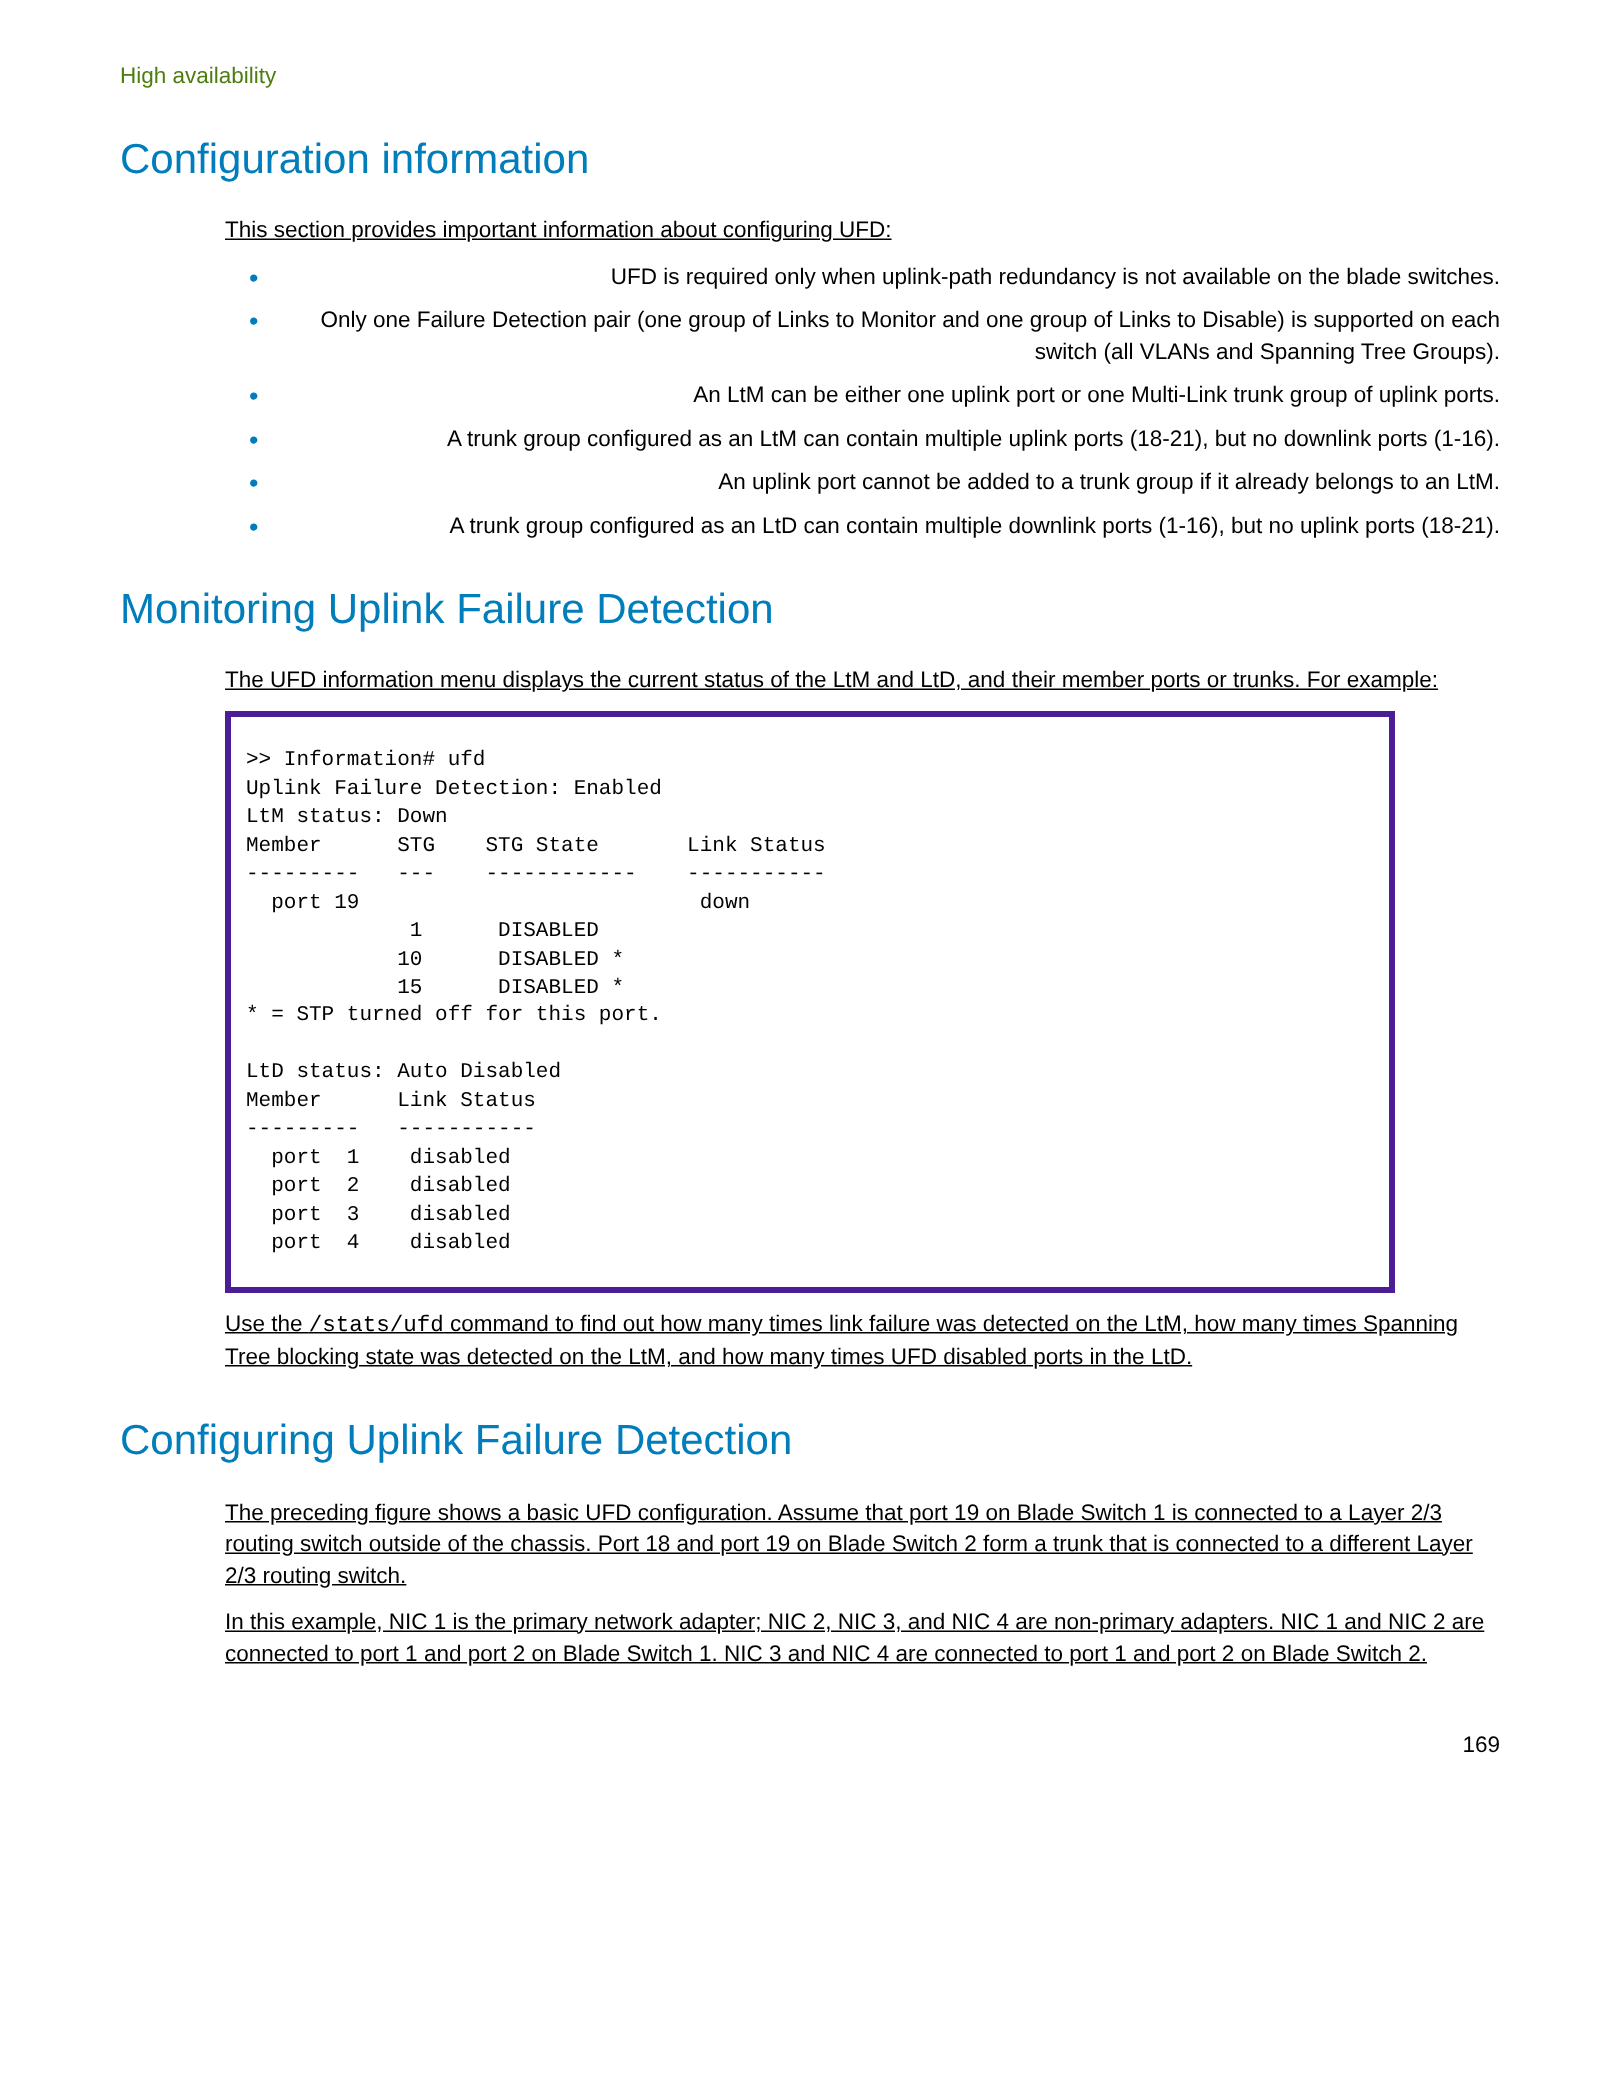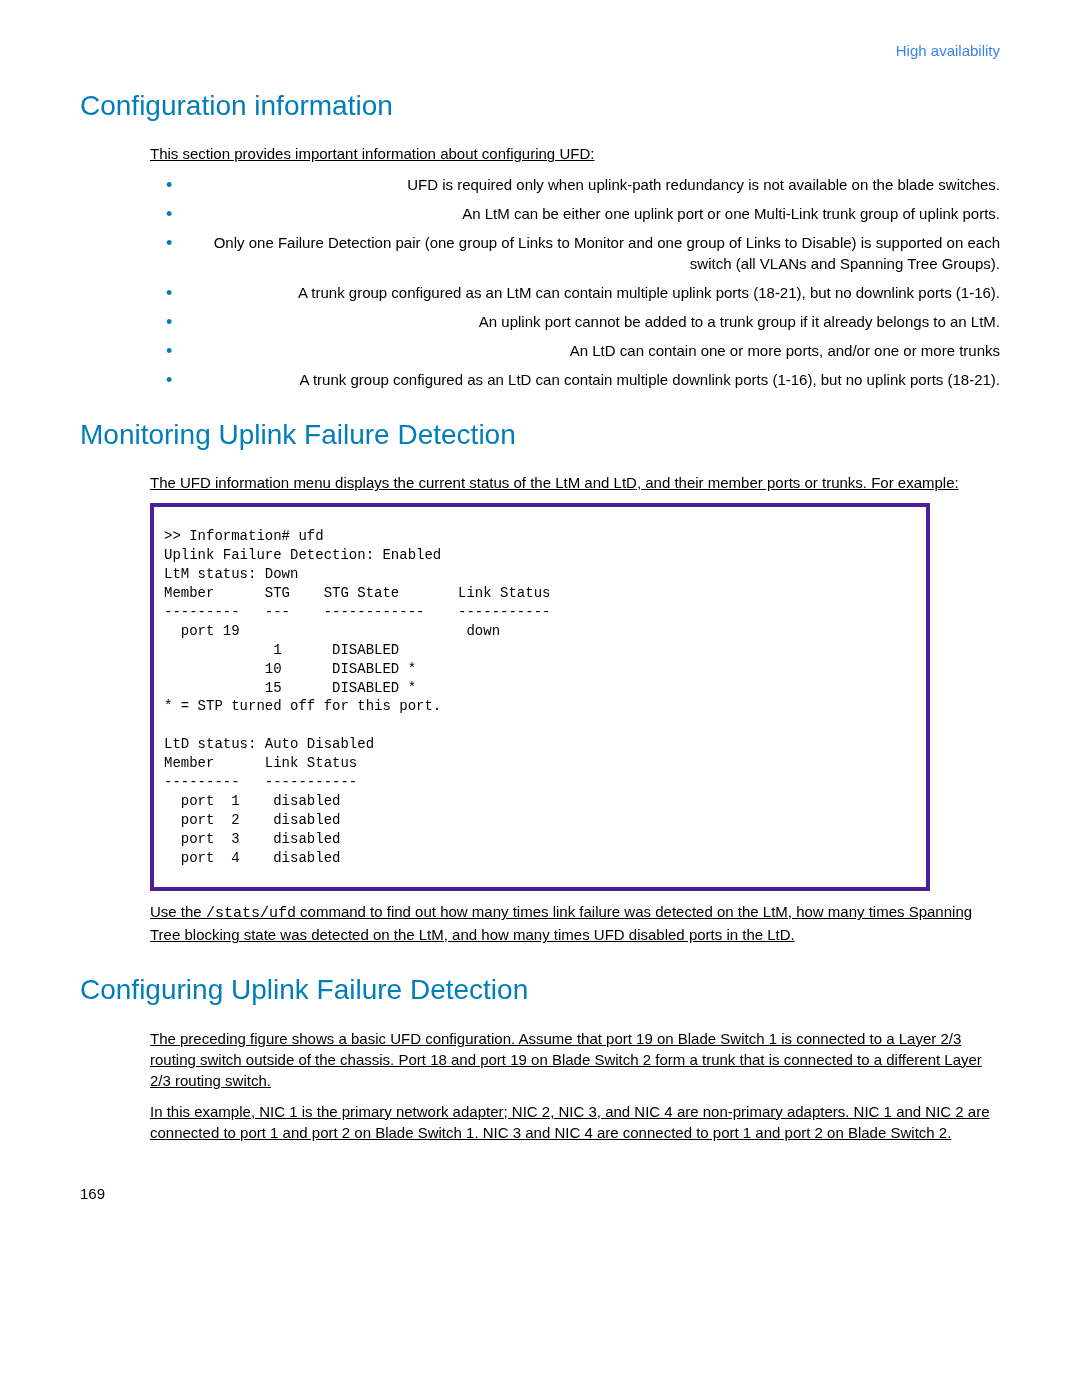--- a/index.html
+++ b/index.html
@@ -7,24 +7,23 @@
     font-size: 15px;
     color: #000;
     background: #fff;
     margin: 0;
     padding: 40px 80px 40px 80px;
     width: 1080px;
     box-sizing: border-box;
     line-height: 1.4;
   }
   .header-right {
-    text-align: right;
     font-size: 15px;
     margin-bottom: 14px;
-    color: #3b82f6;
+    color: #4d7c0f;
   }
   h1.section {
     color: #007dba;
     font-weight: normal;
     font-size: 28px;
     margin: 25px 0 18px 0;
     font-family: Arial, Helvetica, sans-serif;
   }
   .body-text {
     margin-left: 70px;
@@ -59,38 +58,38 @@
     font-family: "Courier New", monospace;
     font-size: 14px;
     line-height: 1.35;
     white-space: pre;
     overflow: hidden;
   }
   .inline-code {
     font-family: "Courier New", monospace;
   }
   .page-num {
+    text-align: right;
     margin-top: 40px;
     font-size: 15px;
   }
 </style>
 </head>
 <body>
 
 <div class="header-right">High availability</div>
 
 <h1 class="section">Configuration information</h1>
 <div class="body-text">This section provides important information about configuring UFD:</div>
 <ul class="bullets">
   <li>UFD is required only when uplink-path redundancy is not available on the blade switches.</li>
+  <li>Only one Failure Detection pair (one group of Links to Monitor and one group of Links to Disable) is supported on each switch (all VLANs and Spanning Tree Groups).</li>
   <li>An LtM can be either one uplink port or one Multi-Link trunk group of uplink ports.</li>
-  <li>Only one Failure Detection pair (one group of Links to Monitor and one group of Links to Disable) is supported on each switch (all VLANs and Spanning Tree Groups).</li>
   <li>A trunk group configured as an LtM can contain multiple uplink ports (18-21), but no downlink ports (1-16).</li>
   <li>An uplink port cannot be added to a trunk group if it already belongs to an LtM.</li>
-  <li>An LtD can contain one or more ports, and/or one or more trunks</li>
   <li>A trunk group configured as an LtD can contain multiple downlink ports (1-16), but no uplink ports (18-21).</li>
 </ul>
 
 <h1 class="section">Monitoring Uplink Failure Detection</h1>
 <div class="body-text">The UFD information menu displays the current status of the LtM and LtD, and their member ports or trunks. For example:</div>
 <pre class="code-box">&gt;&gt; Information# ufd
 Uplink Failure Detection: Enabled
 LtM status: Down
 Member      STG    STG State       Link Status
 ---------   ---    ------------    -----------

